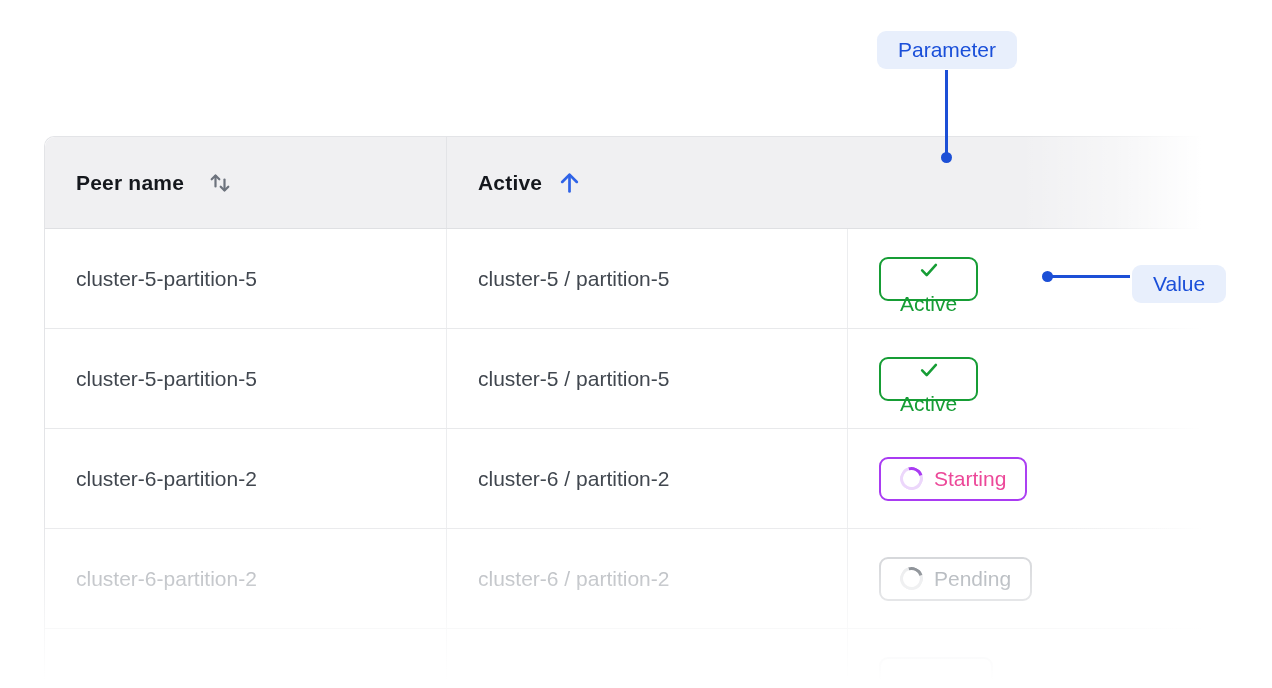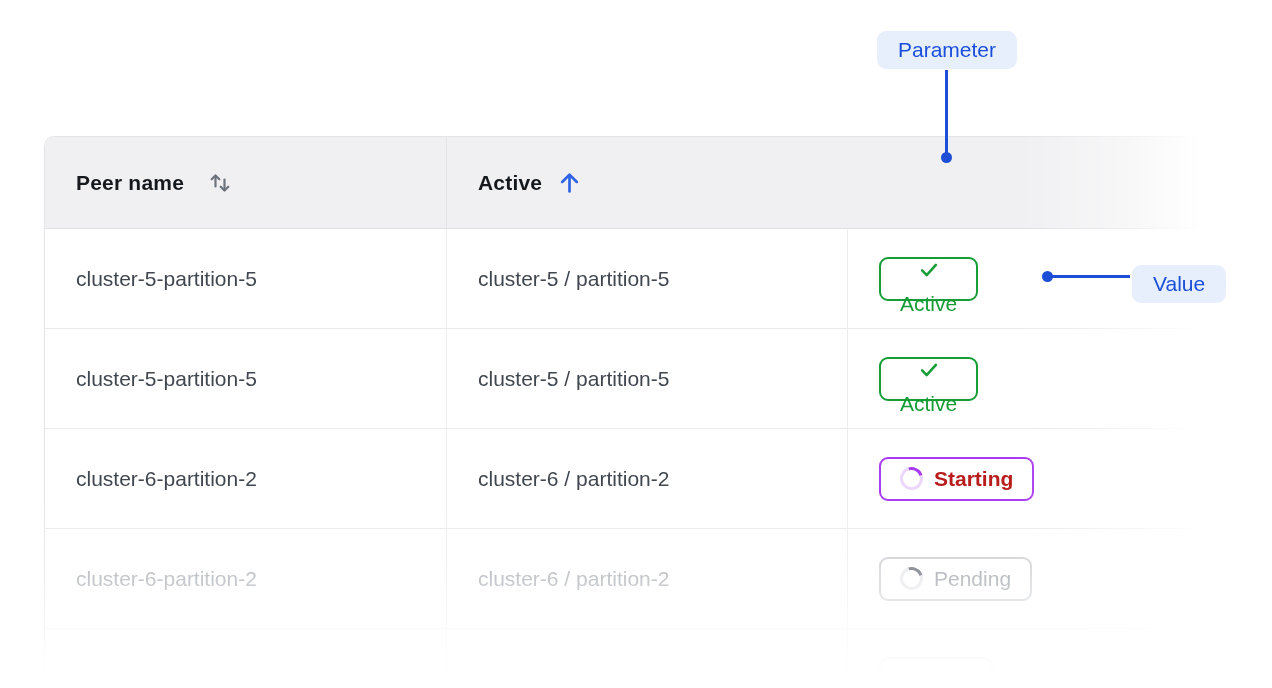--- a/index.html
+++ b/index.html
@@ -41,21 +41,21 @@
   .row.faded .cell { color:#a6aab0; }
 
   
   .badge {
     display:inline-flex; align-items:center; gap:11px;
     height:44px; padding:0 19px; border-radius:9px;
     border:2px solid; background:#fff;
     font-size:21px; font-weight:500; white-space:nowrap;
   }
   .badge.active   { color:#169d35; border-color:#169d35;flex-direction:column; }
-  .badge.starting { color:#b91c1c; border-color:#a93bf2;font-weight:bold; }
+  .badge.starting { color:#ec4899; border-color:#a93bf2; }
   .badge.pending  { color:#999fa6; border-color:#cbcdd1; }
   .badge.ghost    { width:114px; border-color:#e2e3e6; background:transparent; }
 
   .check-icon { display:inline-flex; }
   .spinner {
     width:23px; height:23px; border-radius:50%;
     border:3.5px solid; transform:rotate(28deg); flex:0 0 auto;
   }
   .badge.starting .spinner { border-color:#ecd7fb; border-top-color:#a93bf2; }
   .badge.pending  .spinner { border-color:#e6e7e9; border-top-color:#666c74; }

